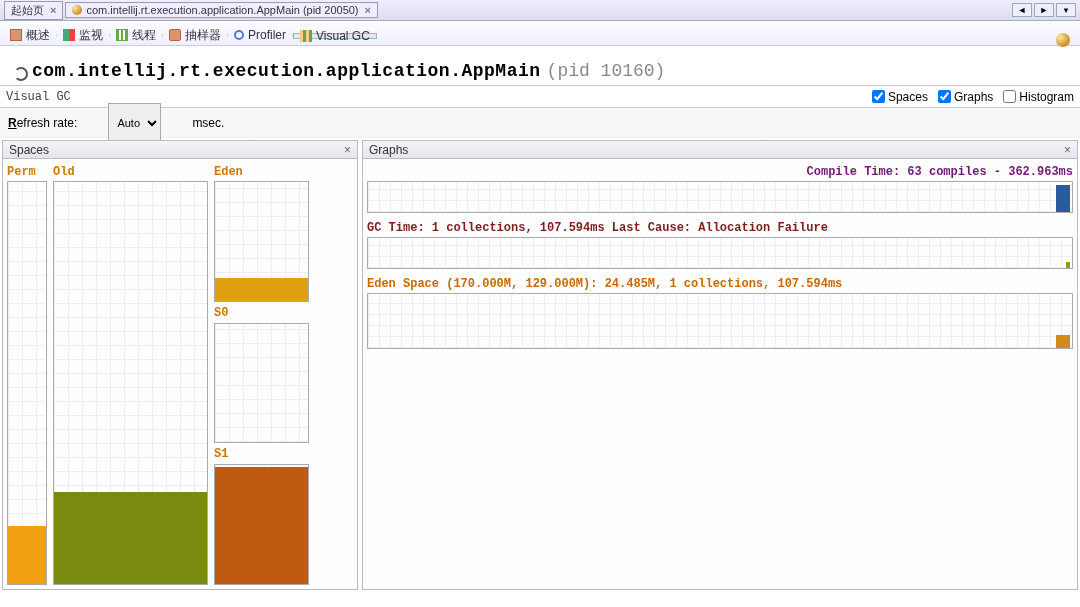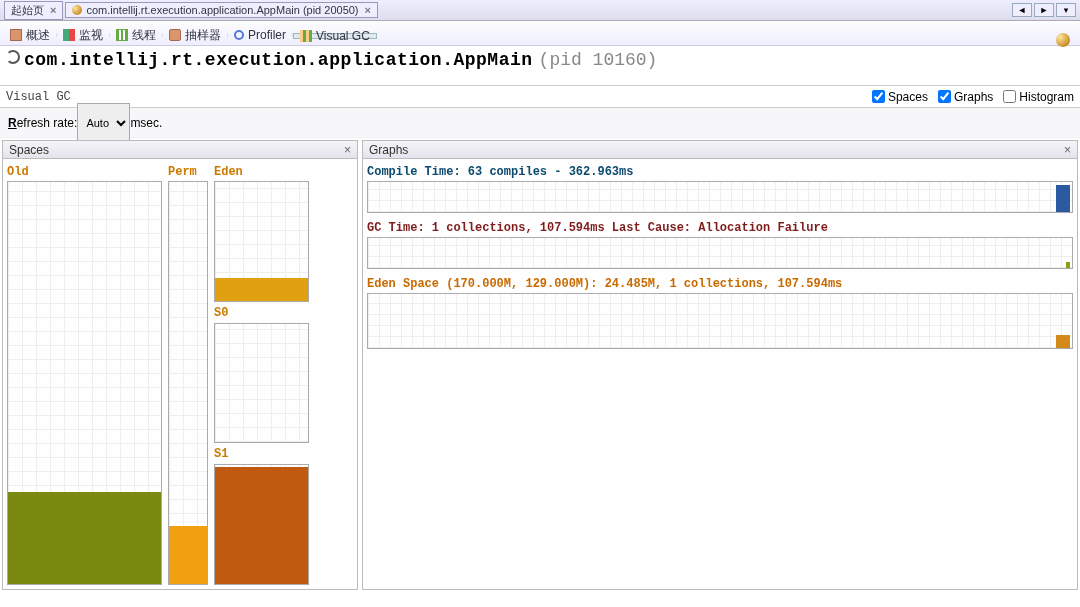--- a/index.html
+++ b/index.html
@@ -75,22 +75,22 @@
   .cup-icon {
     width: 14px; height: 14px;
     background: radial-gradient(circle at 30% 30%, #ffe699, #b36b00);
     border-radius: 50%;
     margin: 0 6px;
   }
 
   .title-row {
     height: 40px;
     display: flex;
-    align-items: flex-start;
-    padding: 4px 6px;
+    align-items: flex-end;
+    padding: 4px 14px;
     border-bottom: 1px solid #ccc;
   }
   .refresh-icon {
     width: 14px; height: 14px;
     border: 2px solid #555; border-left-color: transparent;
     border-radius: 50%;
     margin-right: 4px;
   }
   .title-main {
     font-size: 18px;
@@ -121,24 +121,25 @@
   .chk { display: flex; align-items: center; gap: 3px; font-size: 12px; }
   .chk input { width: 13px; height: 13px; }
 
   .refresh-row {
     height: 30px;
     display: flex; align-items: center;
     padding: 0 8px;
     font-family: Arial, sans-serif;
     background: #f7f7fa;
     border-bottom: 1px solid #eee;
+    gap: 15px;
   }
   .refresh-row strong { text-decoration: underline; }
   .refresh-row select {
-    margin: 0 0;
+    margin: 0 16px;
     font-size: 11px;
     border: 1px solid #aaa;
     background: #eee;
     padding: 12px 4px;
   }
 
   .main-area {
     display: flex;
     height: 454px;
   }
@@ -189,21 +190,21 @@
   .col-right { width: 95px; }
   .eden-box { height: 255px; }
   .s-box { height: 72px; margin-top: 3px; }
   .s-label { font-size: 12px; font-weight: bold; color: #cc7a00; margin-top: 4px; }
 
   
   .graphs-panel { flex: 1; }
   .graphs-body { overflow-y: auto; }
   .graph-block { margin-bottom: 6px; }
   .graph-title { font-size: 12px; font-weight: bold; padding: 2px 0; }
-  .graph-title.blue { color: #0c4a6e; }
+  .graph-title.blue { color: #701a75; text-align: right; }
   .graph-title.teal { color: #0a6a6a; }
   .graph-title.olive { color: #7f1d1d; }
   .graph-title.orange { color: #c96a00; }
   .graph-strip {
     height: 32px;
     border: 1px solid #aaa;
     position: relative;
     background: #fefefe;
     background-image:
       repeating-linear-gradient(0deg, #eee, #eee 1px, transparent 1px, transparent 11px),
@@ -297,31 +298,31 @@
 
 <div class="main-area">
 
   <div class="panel spaces-panel">
     <div class="panel-header">
       <span>Spaces</span>
       <span class="x">×</span>
     </div>
     <div class="panel-body sp-body">
 
+      <div class="sp-col col-perm">
+        <div class="sp-label">Perm</div>
+        <div class="sp-box">
+          <div class="sp-fill" style="height:14.5%;background:#f0a010"></div>
+        </div>
+      </div>
+
       <div class="sp-col col-old">
         <div class="sp-label">Old</div>
         <div class="sp-box">
           <div class="sp-fill" style="height:22.9%;background:#7a8a10"></div>
-        </div>
-      </div>
-
-      <div class="sp-col col-perm">
-        <div class="sp-label">Perm</div>
-        <div class="sp-box">
-          <div class="sp-fill" style="height:14.5%;background:#f0a010"></div>
         </div>
       </div>
 
       <div class="sp-col col-right">
         <div class="sp-label">Eden</div>
         <div class="sp-box eden-box">
           <div class="sp-fill" style="height:19%;background:#e0a010"></div>
         </div>
         <div class="s-label">S0</div>
         <div class="sp-box s-box"></div>

